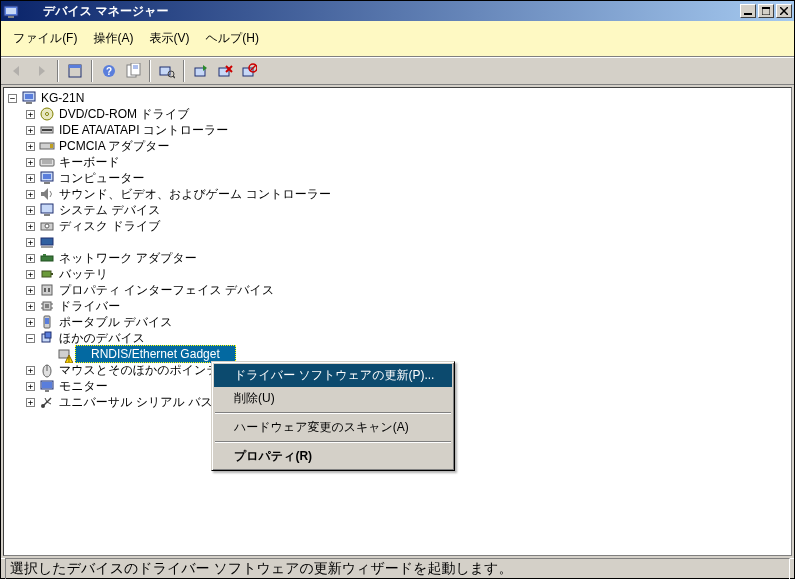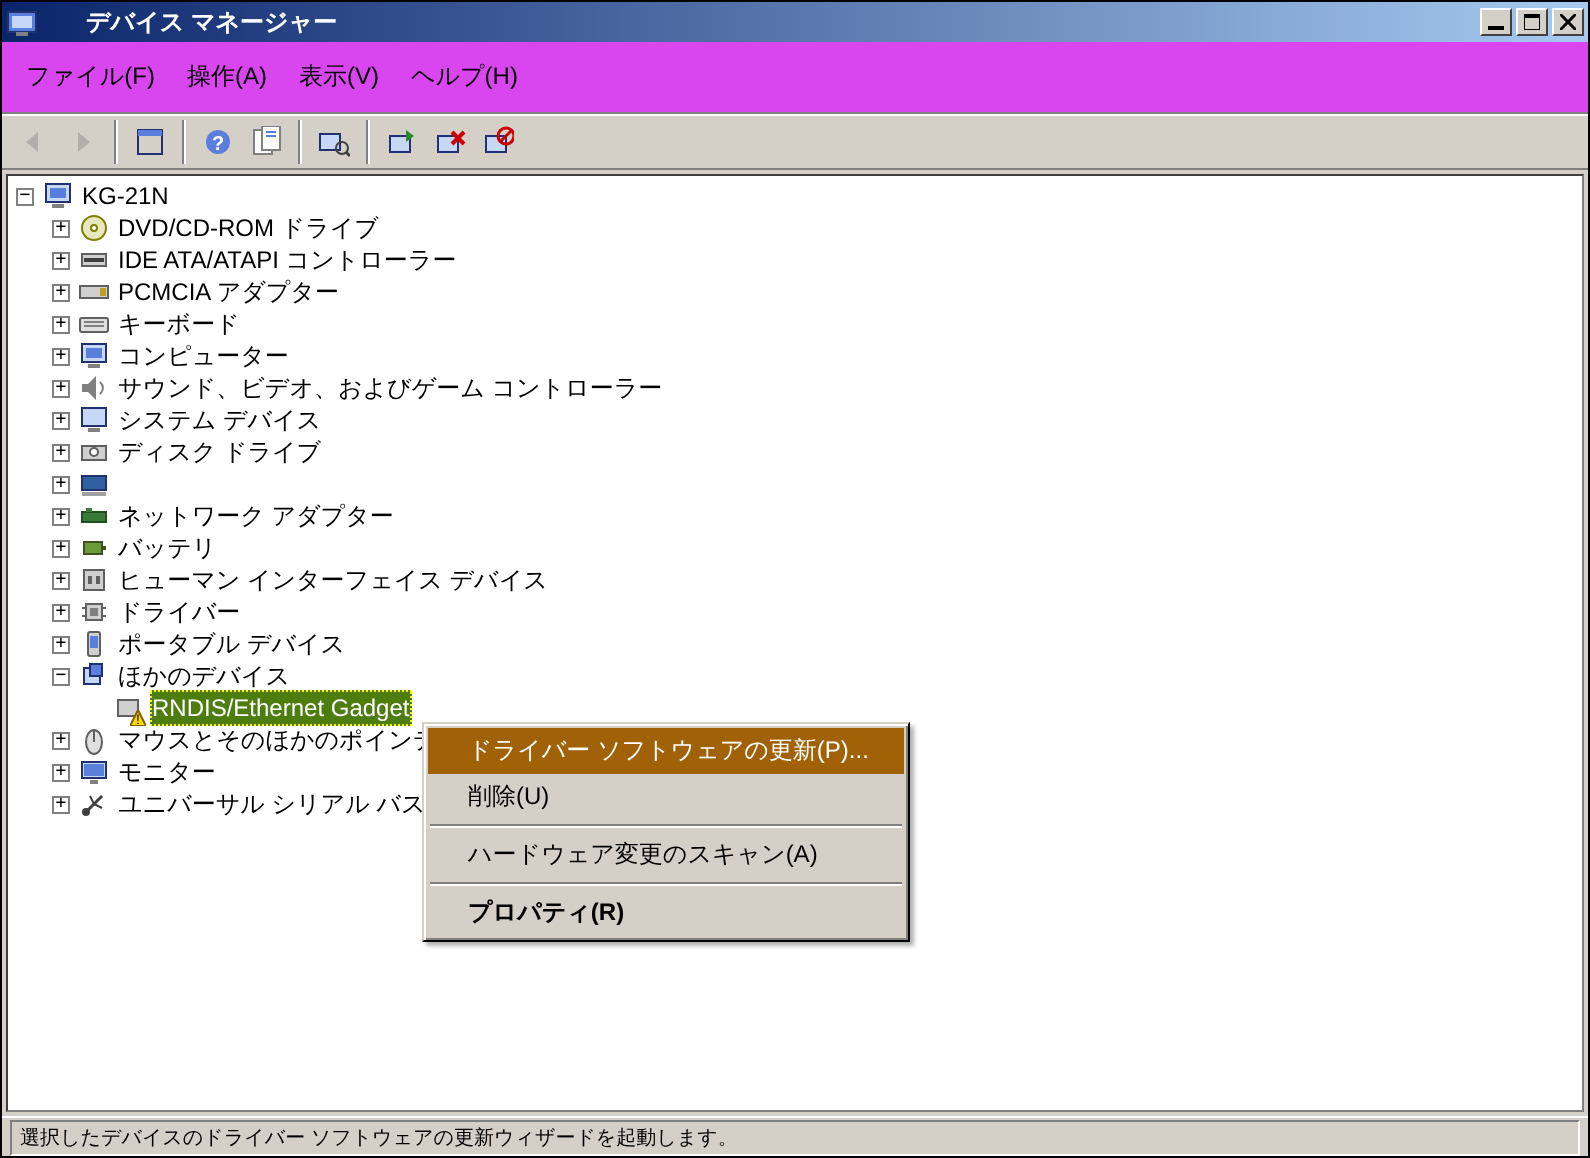--- a/index.html
+++ b/index.html
@@ -4,48 +4,48 @@
 <style>
   * { box-sizing: border-box; }
   html, body { margin:0; padding:0; font-family:"MS UI Gothic","Meiryo",sans-serif; font-size:12px; color:#000; }
   .window { width:795px; height:579px; background:#d4d0c8; border:1px solid #000; display:flex; flex-direction:column; position:relative; }
   
   .titlebar { height:20px; background:linear-gradient(to right,#0a246a,#a6caf0); display:flex; align-items:center; color:#fff; font-weight:bold; padding:0 2px 0 2px; }
   .titlebar .app-icon { width:16px; height:16px; margin-right:4px; display:inline-block; }
   .titlebar .title-text { flex:1;margin-left:20px; }
   .winbtn { width:16px; height:14px; background:#d4d0c8; border:1px solid #fff; border-right-color:#404040; border-bottom-color:#404040; margin-left:2px; display:flex; align-items:center; justify-content:center; font-size:9px; color:#000; }
   
-  .menubar { height:36px; background:#d946ef; display:flex; align-items:center; padding:12px 4px; border-bottom:1px solid #808080; }
+  .menubar { height:36px; background:#fef9c3; display:flex; align-items:center; padding:12px 4px; border-bottom:1px solid #808080; }
   .menu-item { padding:2px 8px; cursor:default; }
   
   .toolbar { height:28px; background:#d4d0c8; display:flex; align-items:center; padding:0 4px; border-bottom:1px solid #808080; border-top:1px solid #fff; }
   .tb-btn { width:22px; height:22px; display:flex; align-items:center; justify-content:center; margin:0 1px; }
   .tb-btn.disabled { opacity:0.4; }
   .tb-sep { width:2px; height:22px; border-left:1px solid #808080; border-right:1px solid #fff; margin:0 4px; }
   
   .tree-panel { flex:1; margin:2px; background:#fff; border:1px solid #808080; border-top-color:#404040; border-left-color:#404040; overflow:auto; padding:2px 0 2px 4px; position:relative; }
   .tree ul { list-style:none; margin:0; padding:0 0 0 18px; }
   .tree > ul { padding-left:0; }
   .tree li { position:relative; white-space:nowrap; line-height:16px; height:16px; }
   .tree li.has-children { height:auto; }
   .row { display:flex; align-items:center; height:16px; }
   .expander { width:9px; height:9px; border:1px solid #808080; background:#fff; display:inline-flex; align-items:center; justify-content:center; font-size:9px; line-height:7px; margin-right:4px; color:#000; font-family:monospace; cursor:default;}
   .expander.blank { border:none; background:transparent; }
   .node-icon { width:16px; height:16px; margin-right:2px; display:inline-block; flex:0 0 16px; }
   .node-label { padding:0 2px; }
-  .node-label.selected { background:#4d7c0f; color:#fff; border:1px dotted #ff0; padding:0 0; }
+  .node-label.selected { background:#0369a1; color:#fff; border:1px dotted #ff0; padding:0 15px; }
   
   .context-menu { position:absolute; background:#d4d0c8; border:1px solid #000; border-top-color:#d4d0c8; border-left-color:#d4d0c8; box-shadow:inset 1px 1px 0 #fff, inset -1px -1px 0 #808080, 2px 2px 2px rgba(0,0,0,0.3); padding:2px; z-index:100; min-width:195px;}
   .cm-item { padding:3px 18px 3px 20px; cursor:default; }
-  .cm-item.highlight { background:#a16207; color:#fff;text-align:center; }
+  .cm-item.highlight { background:#0c4a6e; color:#fff;text-align:center; }
   .cm-item.bold { font-weight:bold; }
   .cm-sep { height:1px; border-top:1px solid #808080; border-bottom:1px solid #fff; margin:2px 1px; }
   
   .statusbar { height:20px; background:#d4d0c8; border-top:1px solid #fff; display:flex; align-items:center; padding:0 4px; }
-  .status-cell { border:1px solid #808080; border-bottom-color:#fff; border-right-color:#fff; padding:1px 4px; flex:1; font-size:10px;}
+  .status-cell { border:1px solid #808080; border-bottom-color:#fff; border-right-color:#fff; padding:1px 4px; flex:1; font-size:14px;}
   
   svg { display:block; }
   .warning-overlay { position:absolute; left:8px; bottom:-1px; }
 </style>
 </head>
 <body>
 
 <div class="window">
 
   <div class="titlebar">
@@ -300,21 +300,21 @@
             <li>
                 <div class="row">
                   <span class="expander">+</span>
                   <span class="node-icon">
                     <svg width="16" height="16">
                       <rect x="3" y="3" width="10" height="10" fill="#d0d0d0" stroke="#606060"></rect>
                       <rect x="5" y="6" width="2" height="4" fill="#606060"></rect>
                       <rect x="9" y="6" width="2" height="4" fill="#606060"></rect>
                     </svg>
                   </span>
-                  <span class="node-label">ヒューマン インターフェイス デバイス</span>
+                  <span class="node-label">プロパティ インターフェイス デバイス</span>
                 </div>
               </li>
             <li>
                 <div class="row">
                   <span class="expander">+</span>
                   <span class="node-icon">
                     <svg width="16" height="16">
                       <rect x="4" y="4" width="8" height="8" fill="#d0d0d0" stroke="#606060"></rect>
                       <rect x="6" y="6" width="4" height="4" fill="#808080"></rect>
                       <line x1="2" y1="6" x2="4" y2="6" stroke="#606060"></line>

